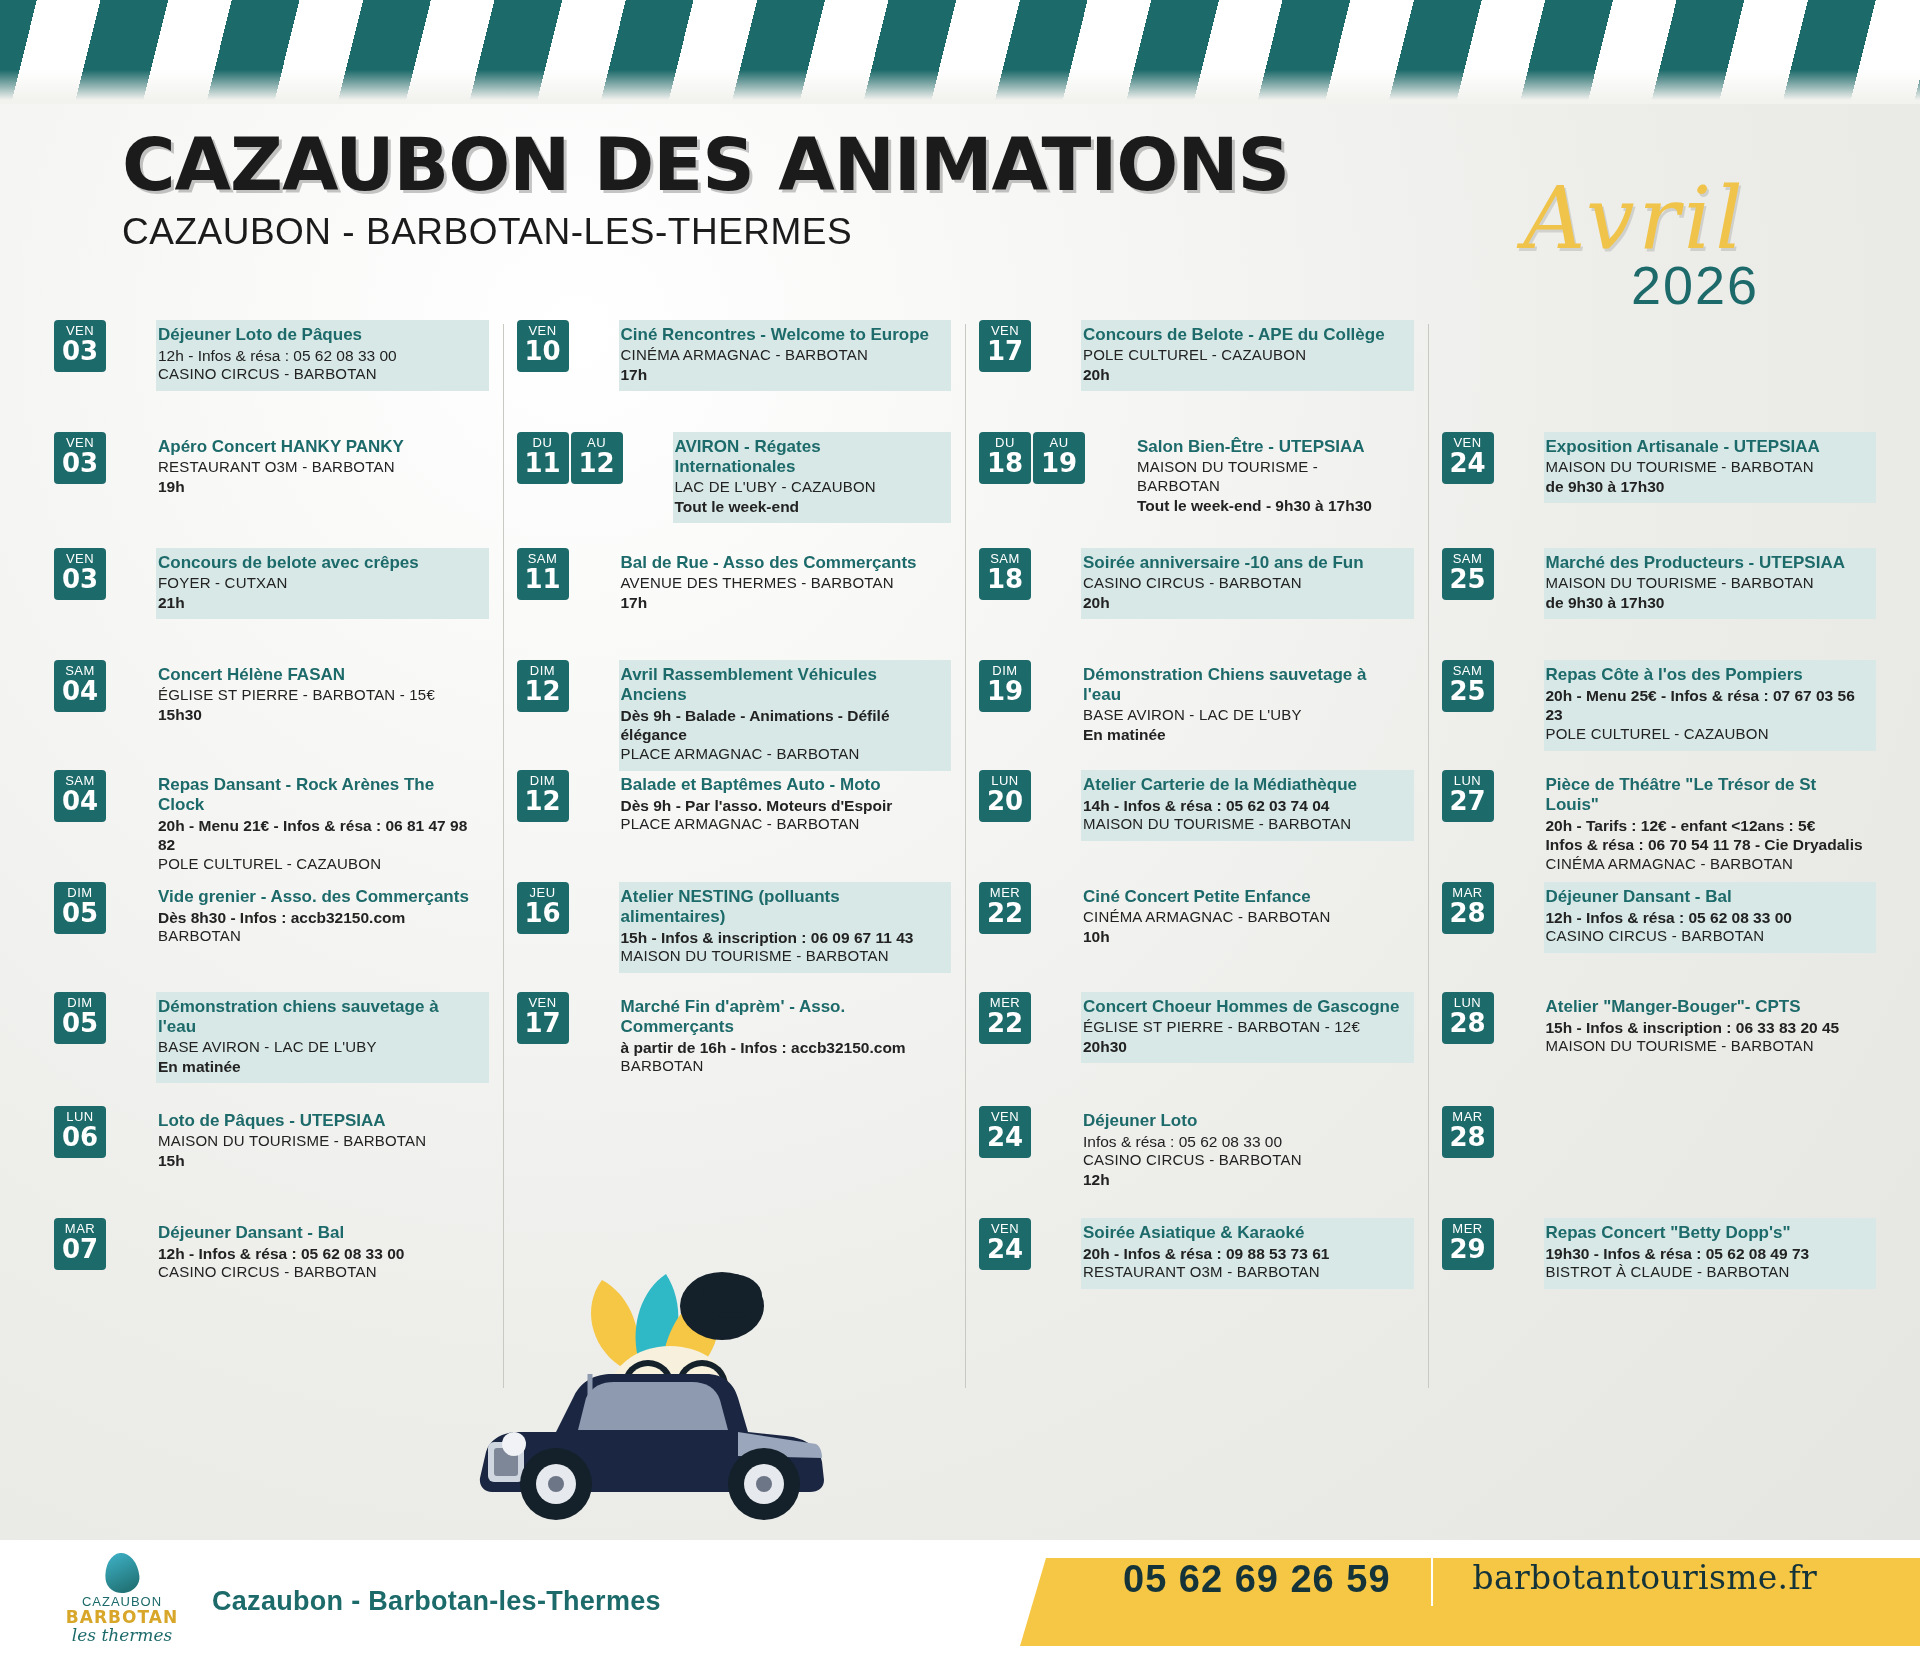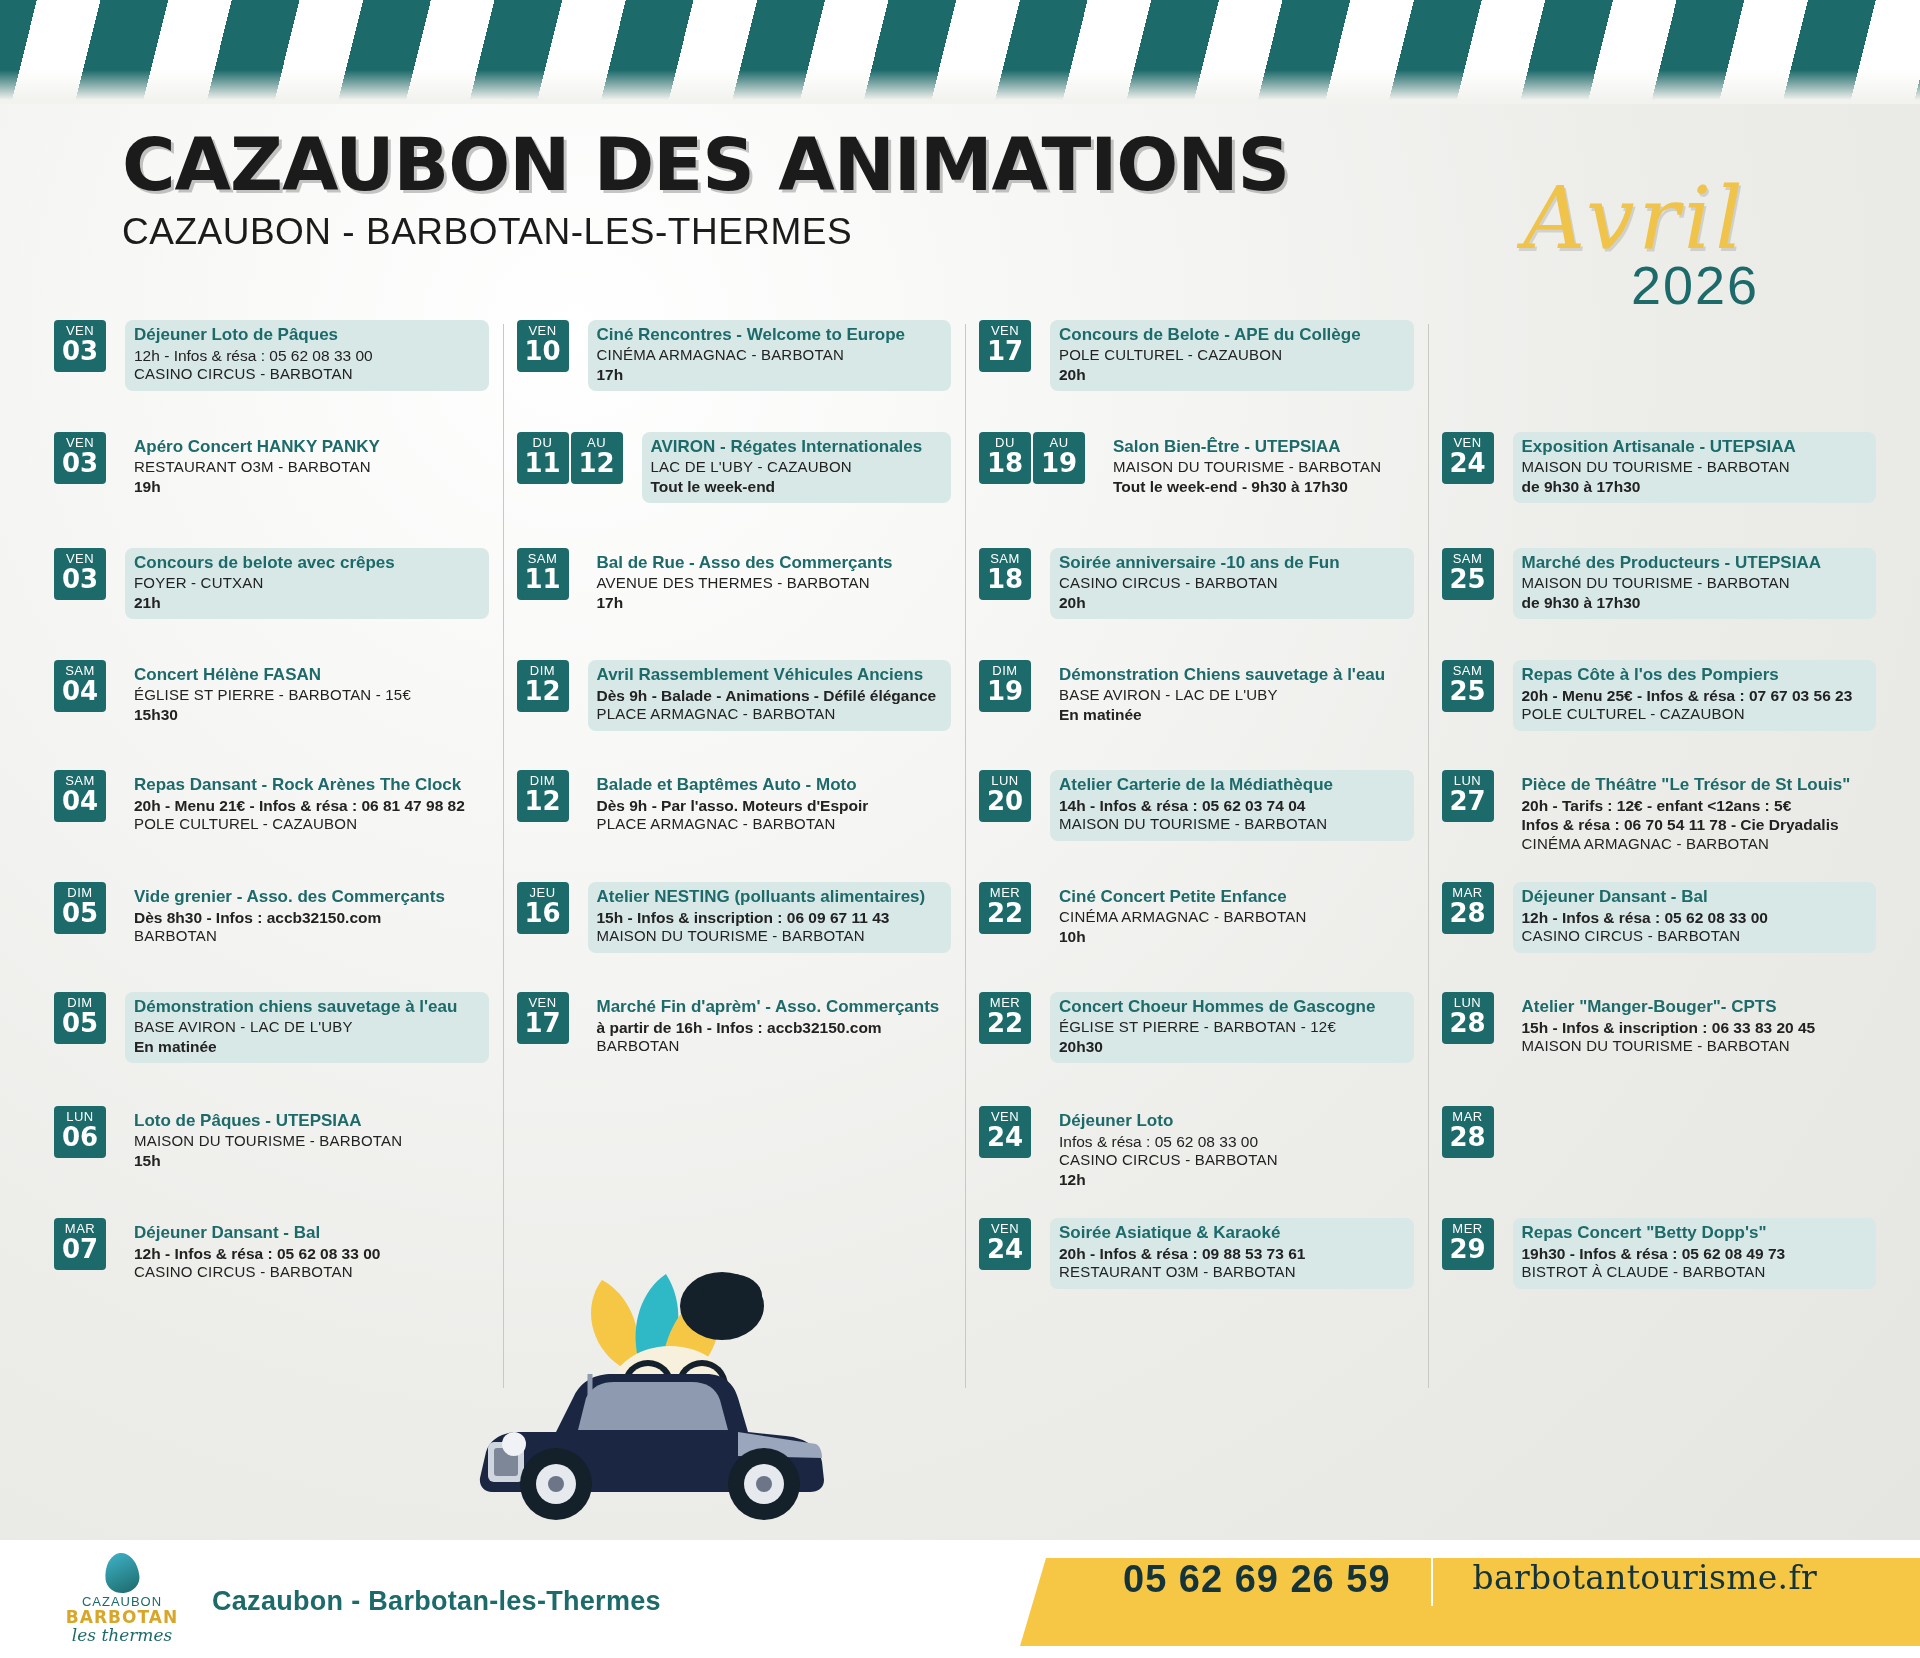--- a/index.html
+++ b/index.html
@@ -118,21 +118,21 @@
     top: 4px;
     bottom: 140px;
     width: 1px;
     background: #c9c9c4;
   }
   
   .event {
     position: absolute;
     display: flex;
     align-items: flex-start;
-    gap: 19px;
+    gap: 9px;
     left: 14px;
     right: 14px;
   }
   .date-badge {
     flex: 0 0 auto;
     display: flex;
     gap: 2px;
   }
   .dbox {
     width: 52px;
@@ -151,24 +151,25 @@
   }
   .dbox .dnum {
     font-size: 26px;
     font-weight: bold;
     line-height: 1.05;
     font-family: "DejaVu Sans", sans-serif;
   }
   .ev-body {
     flex: 1 1 auto;
     background: #d7e8e6;
-    border-radius: 8px;
-    padding: 5px 10px 7px 9px;
+    border-radius: 0;
+    padding: 5px 10px 7px 2px;
     box-sizing: border-box;
     min-height: 62px;
+    margin-left: 41px;
   }
   .ev-body.plain {
     background: transparent;
   }
   .ev-title {
     color: #1d6a6a;
     font-weight: bold;
     font-size: 17px;
     line-height: 1.18;
     font-family: "Liberation Sans", sans-serif;

